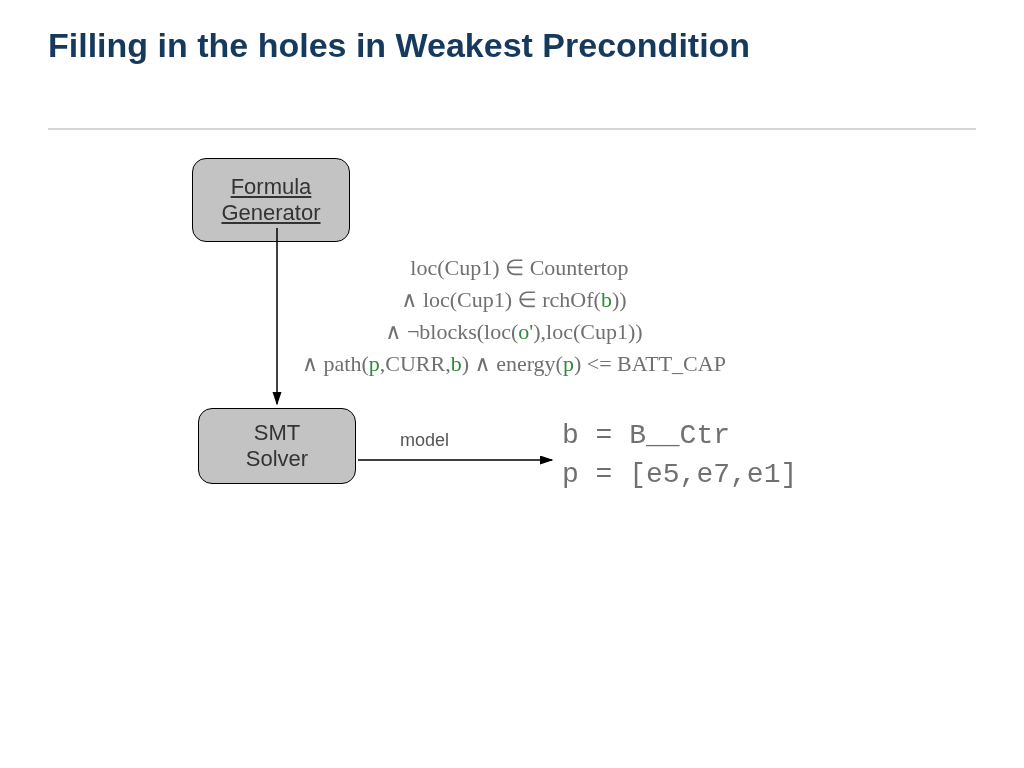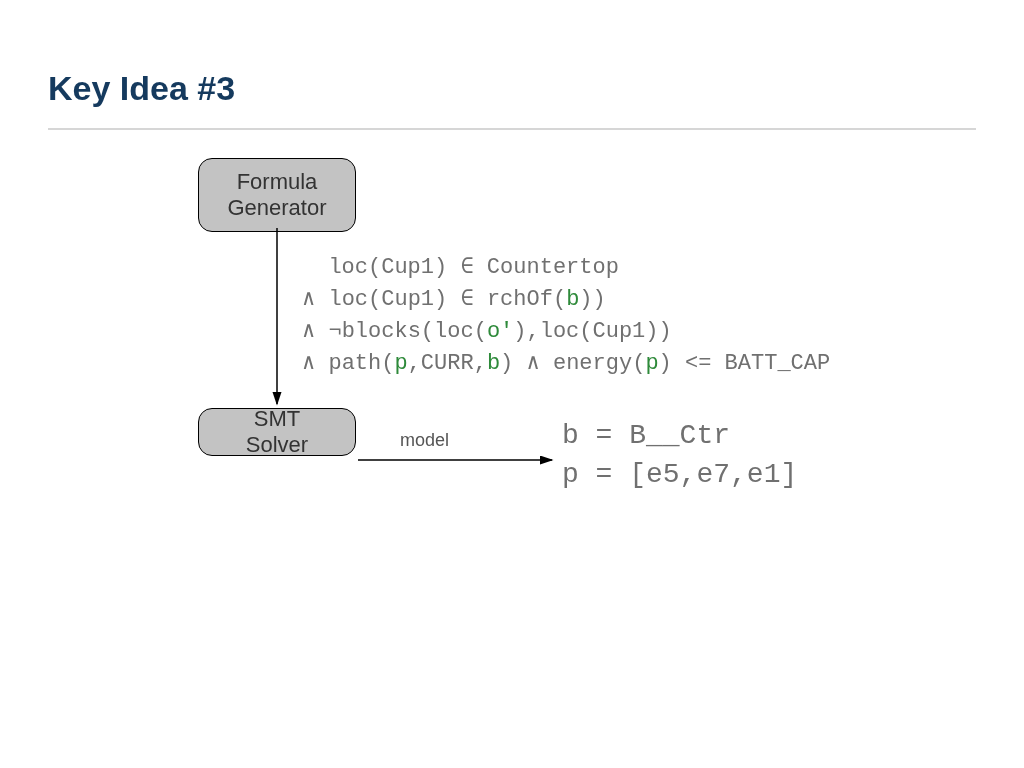--- a/index.html
+++ b/index.html
@@ -35,32 +35,33 @@
     border-radius: 14px;
     color: #333;
     font-size: 22px;
     line-height: 1.2;
     text-align: center;
     display: flex;
     align-items: center;
     justify-content: center;
     padding: 6px 10px;
   }
-  .node.fg { left: 198px; top: 158px; width: 158px; height: 74px; }
-  .node.sm { left: 198px; top: 408px; width: 158px; height: 48px; }
+  .node.fg { left: 192px; top: 158px; width: 158px; height: 84px; text-decoration: underline; }
+  .node.sm { left: 198px; top: 408px; width: 158px; height: 76px; }
 
   .codeblock {
     position: absolute;
     left: 302px;
     top: 252px;
-    font-family: Liberation Mono, monospace;
+    font-family: Liberation Serif, serif;
     font-size: 22px;
     color: #707070;
     white-space: pre;
     line-height: 1.45;
+    text-align: center;
   }
   .codeblock .hl { color: #2e8a3a; }
 
   .modelblock {
     position: absolute;
     left: 562px;
     top: 416px;
     font-family: "Courier New", Courier, monospace;
     font-size: 28px;
     color: #707070;
@@ -80,22 +81,21 @@
     position: absolute;
     left: 0; top: 0;
     width: 1024px; height: 768px;
     pointer-events: none;
   }
 </style>
 </head>
 <body>
 
 <div class="title">
-  <br>
-  <span>Key Idea #3</span>
+  <span>Filling in the holes in Weakest Precondition</span><br>
 </div>
 
 <div class="rule"></div>
 
 <div class="node fg">
   <span style="white-space:pre-line;">Formula
 Generator</span>
 </div>
 
 <div class="node sm">

